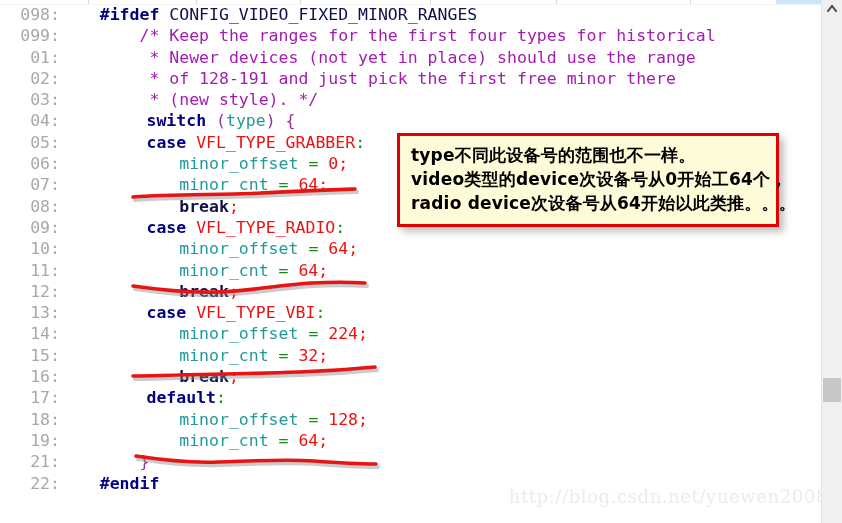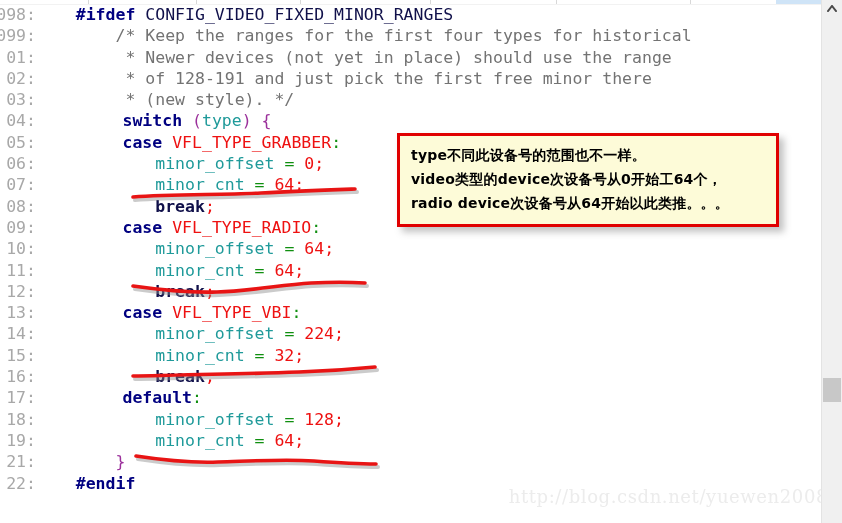--- a/index.html
+++ b/index.html
@@ -51,37 +51,38 @@
     overflow: hidden;
   }
   .line {
     position: relative;
     height: 21.3px;
     line-height: 21.3px;
     white-space: pre;
     font-family: "DejaVu Sans Mono", monospace;
     font-size: 16.5px;
     letter-spacing: 0px;
+    padding-left: 24px;
   }
   .gutter {
     display: inline-block;
     width: 44px;
     margin-left: -8px;
     text-align: right;
     color: #a8a8a8;
     font-family: "DejaVu Sans Mono", monospace;
     font-size: 16.5px;
   }
   .src { display: inline; }
 
   
   .kw   { color: #000080; font-weight: bold; margin-left: 7px; }      
   .pre  { color: #000080; font-weight: bold; }
   .macro{ color: #10104a; }                          
-  .cmt  { color: #737373; }                          
+  .cmt  { color: #a21caf; }                          
   .id   { color: #1f9a9a; }                          
   .cst  { color: #ee1111; }                          
   .num  { color: #ee1111; }
   .op   { color: #0f8f0f; }                          
   .pun  { color: #9b309b; }                          
   .semi { color: #ee1111; }
   .br   { color: #10104a; font-weight: bold; }
 
   
   .stroke {
@@ -95,21 +96,21 @@
     position: absolute;
     left: 397px;
     top: 133px;
     width: 382px;
     box-sizing: border-box;
     background: #fdfbd8;
     border: 3px solid #e00000;
     padding: 7px 19px 9px 11px;
     box-shadow: 5px 5px 7px rgba(120,120,120,0.45);
     font-family: "DejaVu Sans", sans-serif;
-    font-size: 14px;
+    font-size: 17px;
     line-height: 24px;
     color: #000000;
     font-weight: bold;
     letter-spacing: 0.2px;
   }
   #callout .cline { white-space: pre; }
 
   
   #watermark {
     position: absolute;

